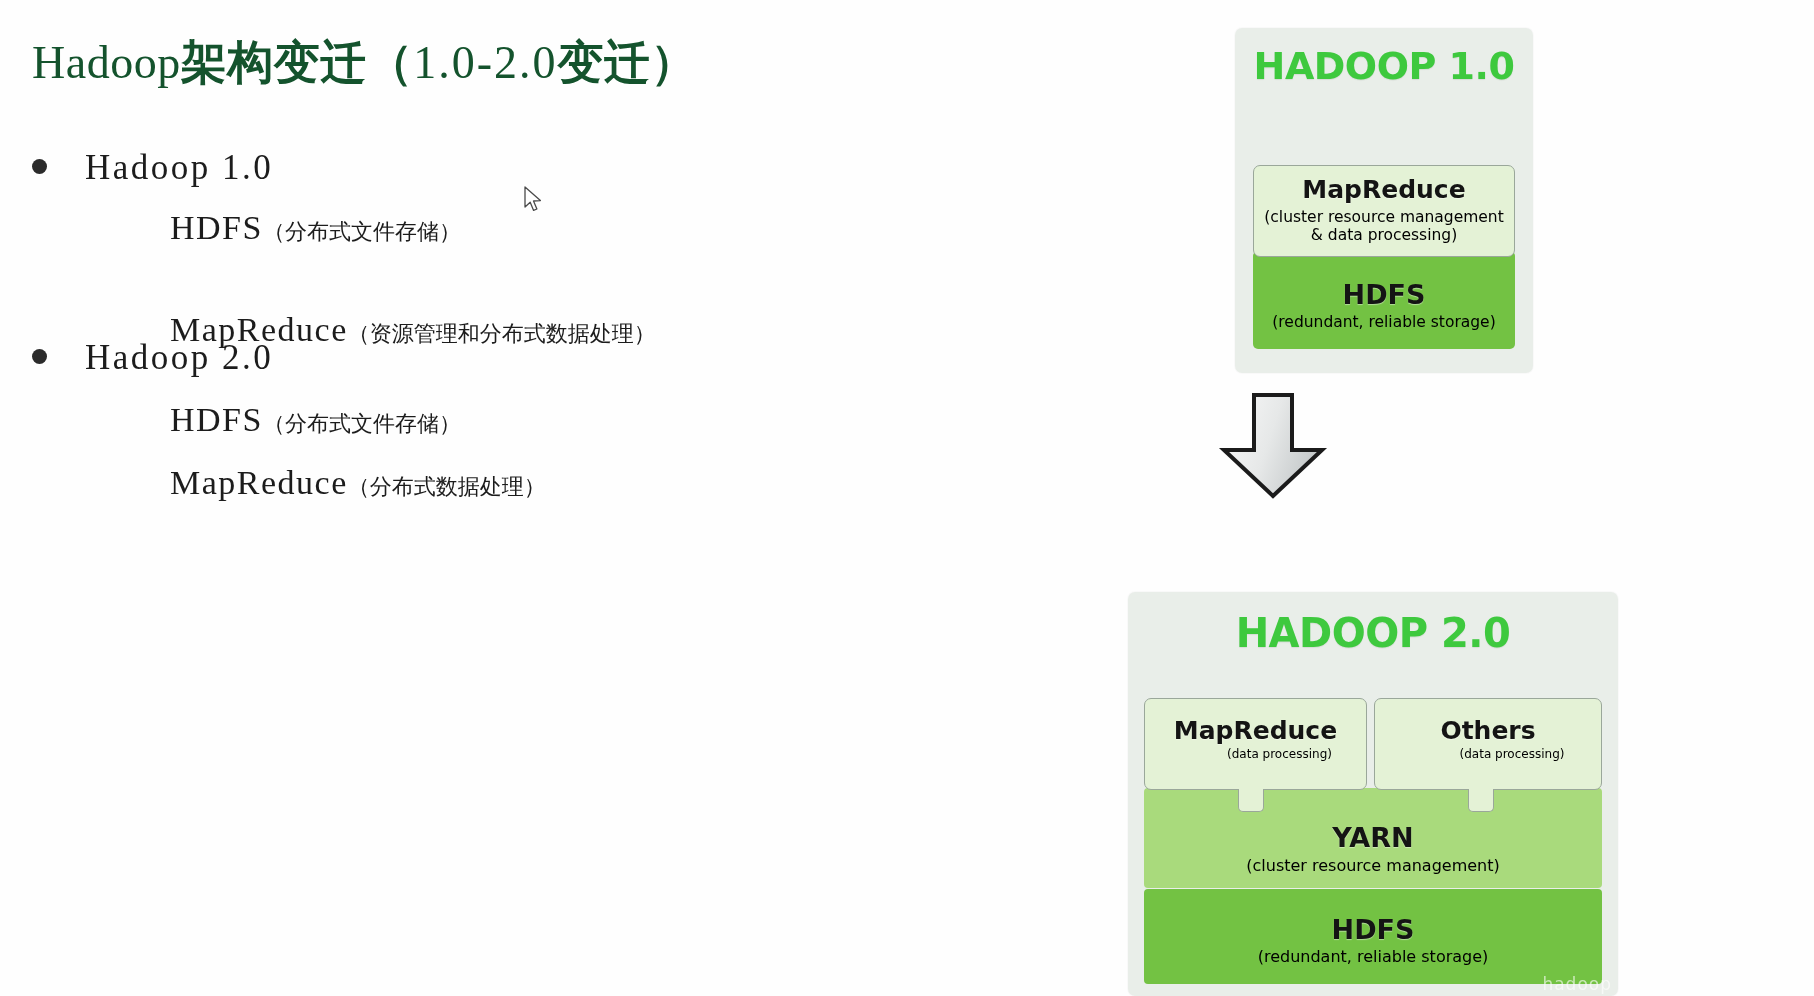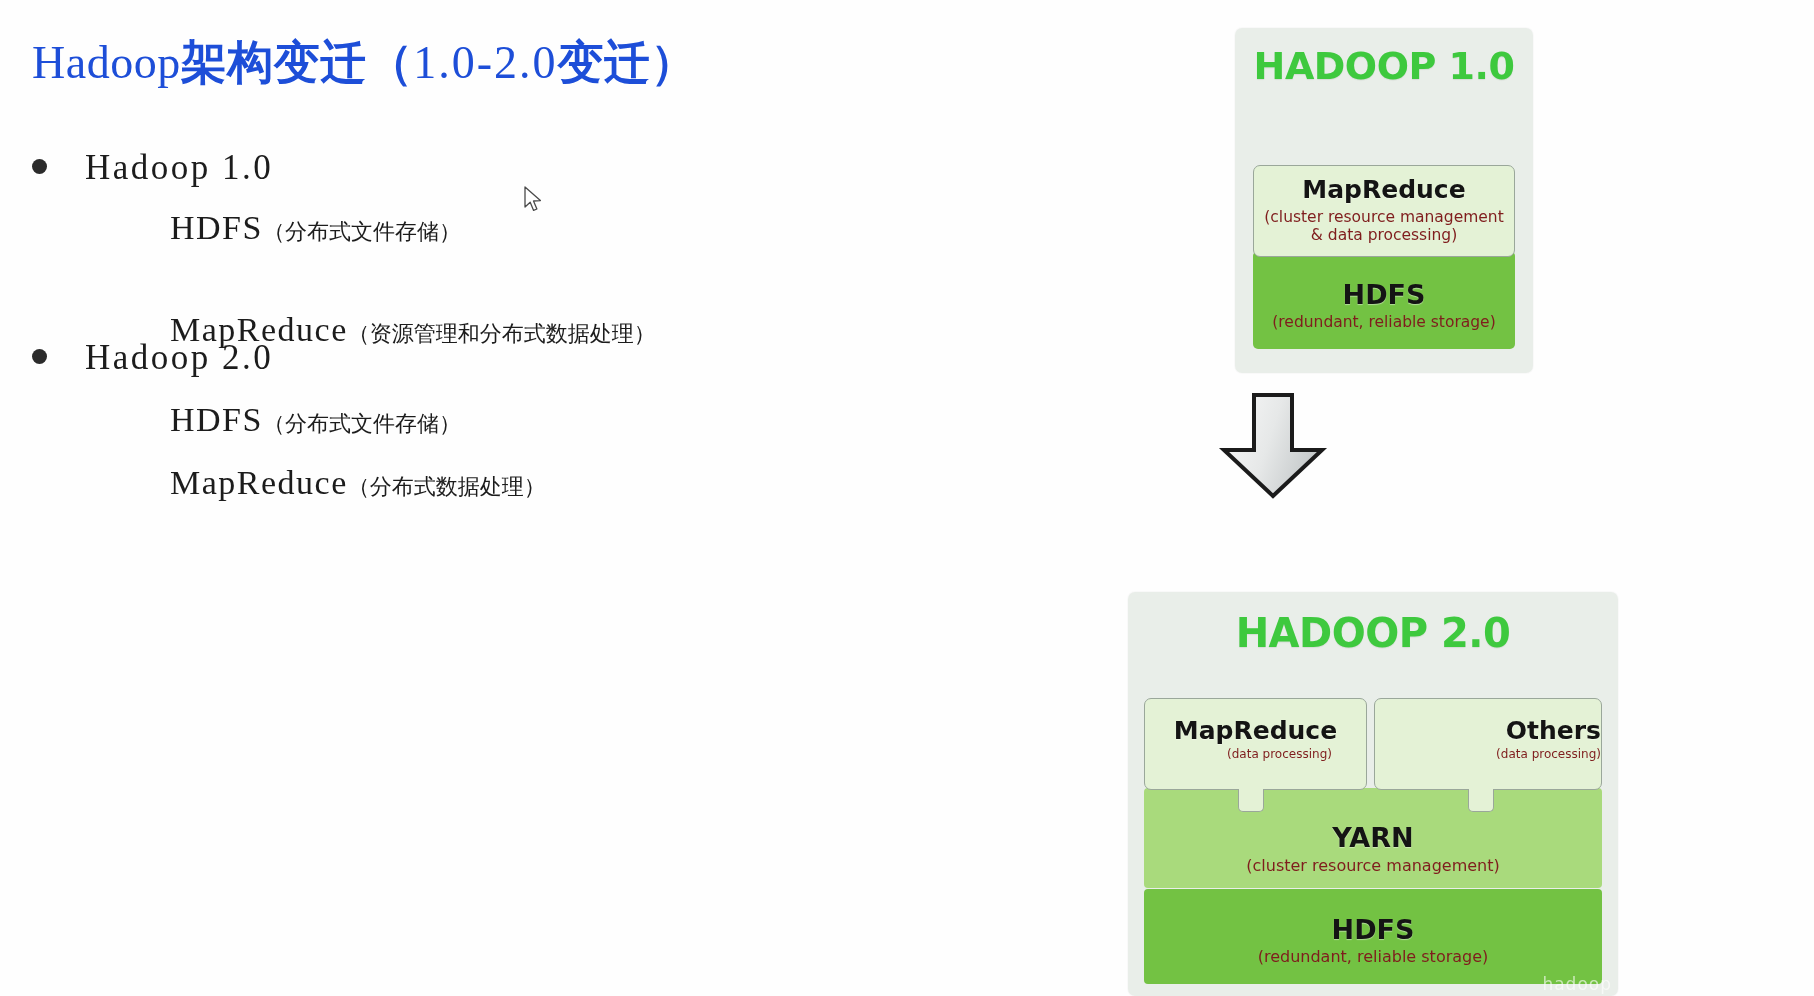--- a/index.html
+++ b/index.html
@@ -23,21 +23,21 @@
     width: 1060px; height: 996px;
   }
 
   #page-title {
     position: absolute;
     left: 32px;
     top: 32px;
     font-family: "Liberation Serif", serif;
     font-size: 46px;
     letter-spacing: 0.5px;
-    color: #1d4ed8;
+    color: #14532d;
     white-space: nowrap;
   }
   #page-title .cjk-bold {
     font-family: "Liberation Sans", sans-serif;
     font-weight: bold;
   }
   #page-title .num {
     font-family: "Liberation Serif", serif;
     letter-spacing: 2px;
   }
@@ -141,21 +141,21 @@
     text-align: center;
   }
   .layer-name {
     font-family: "DejaVu Sans", sans-serif;
     font-weight: bold;
     color: #141414;
     text-shadow: 0 1px 1px rgba(255,255,255,0.45);
   }
   .layer-desc {
     font-family: "DejaVu Sans", sans-serif;
-    color: #7f1d1d;
+    color: #000000;
     line-height: 1.18;
   }
 
   #h1-mapreduce {
     left: 18px;
     top: 137px;
     width: 262px;
     height: 92px;
     background: #e4f2d6;
     border: 1.5px solid #9aa79a;
@@ -200,21 +200,21 @@
 
   #h2-mapreduce, #h2-others {
     top: 106px;
     height: 92px;
     background: #e4f2d6;
     border: 1.5px solid #9aa79a;
     border-radius: 7px;
     z-index: 3;
   }
   #h2-mapreduce { left: 16px; width: 223px; }
-  #h2-others    { left: 246px; width: 228px; text-align: right; }
+  #h2-others    { left: 246px; width: 228px; }
   #h2-mapreduce .layer-name, #h2-others .layer-name { font-size: 25px; margin-top: 17px; }
   #h2-mapreduce .layer-desc, #h2-others .layer-desc { font-size: 12px; margin-top: 2px; margin-left: 48px; }
 
   .tab-notch {
     position: absolute;
     width: 24px;
     height: 22px;
     background: #e4f2d6;
     border-left: 1.5px solid #9aa79a;
     border-right: 1.5px solid #9aa79a;

